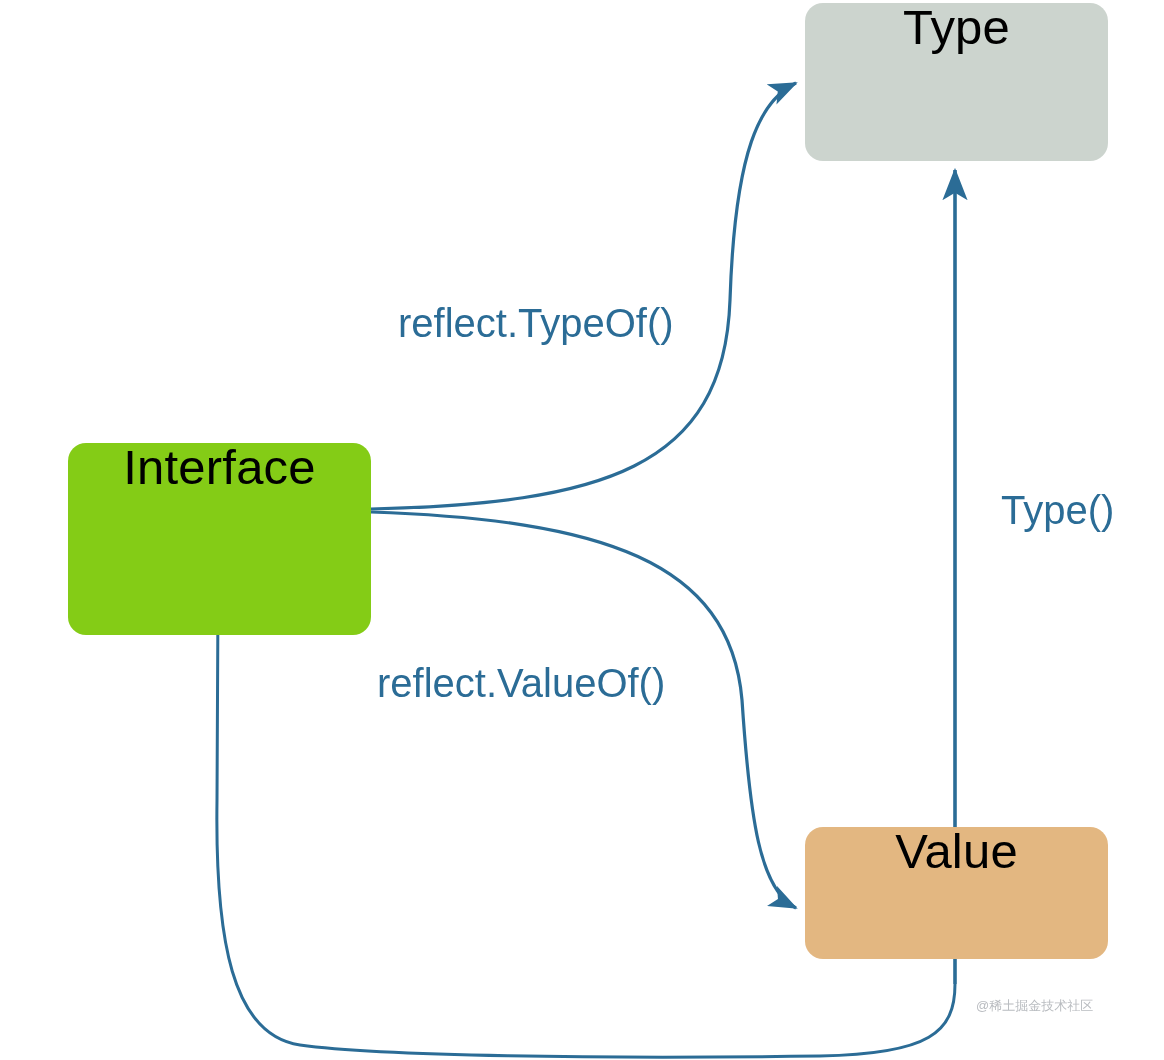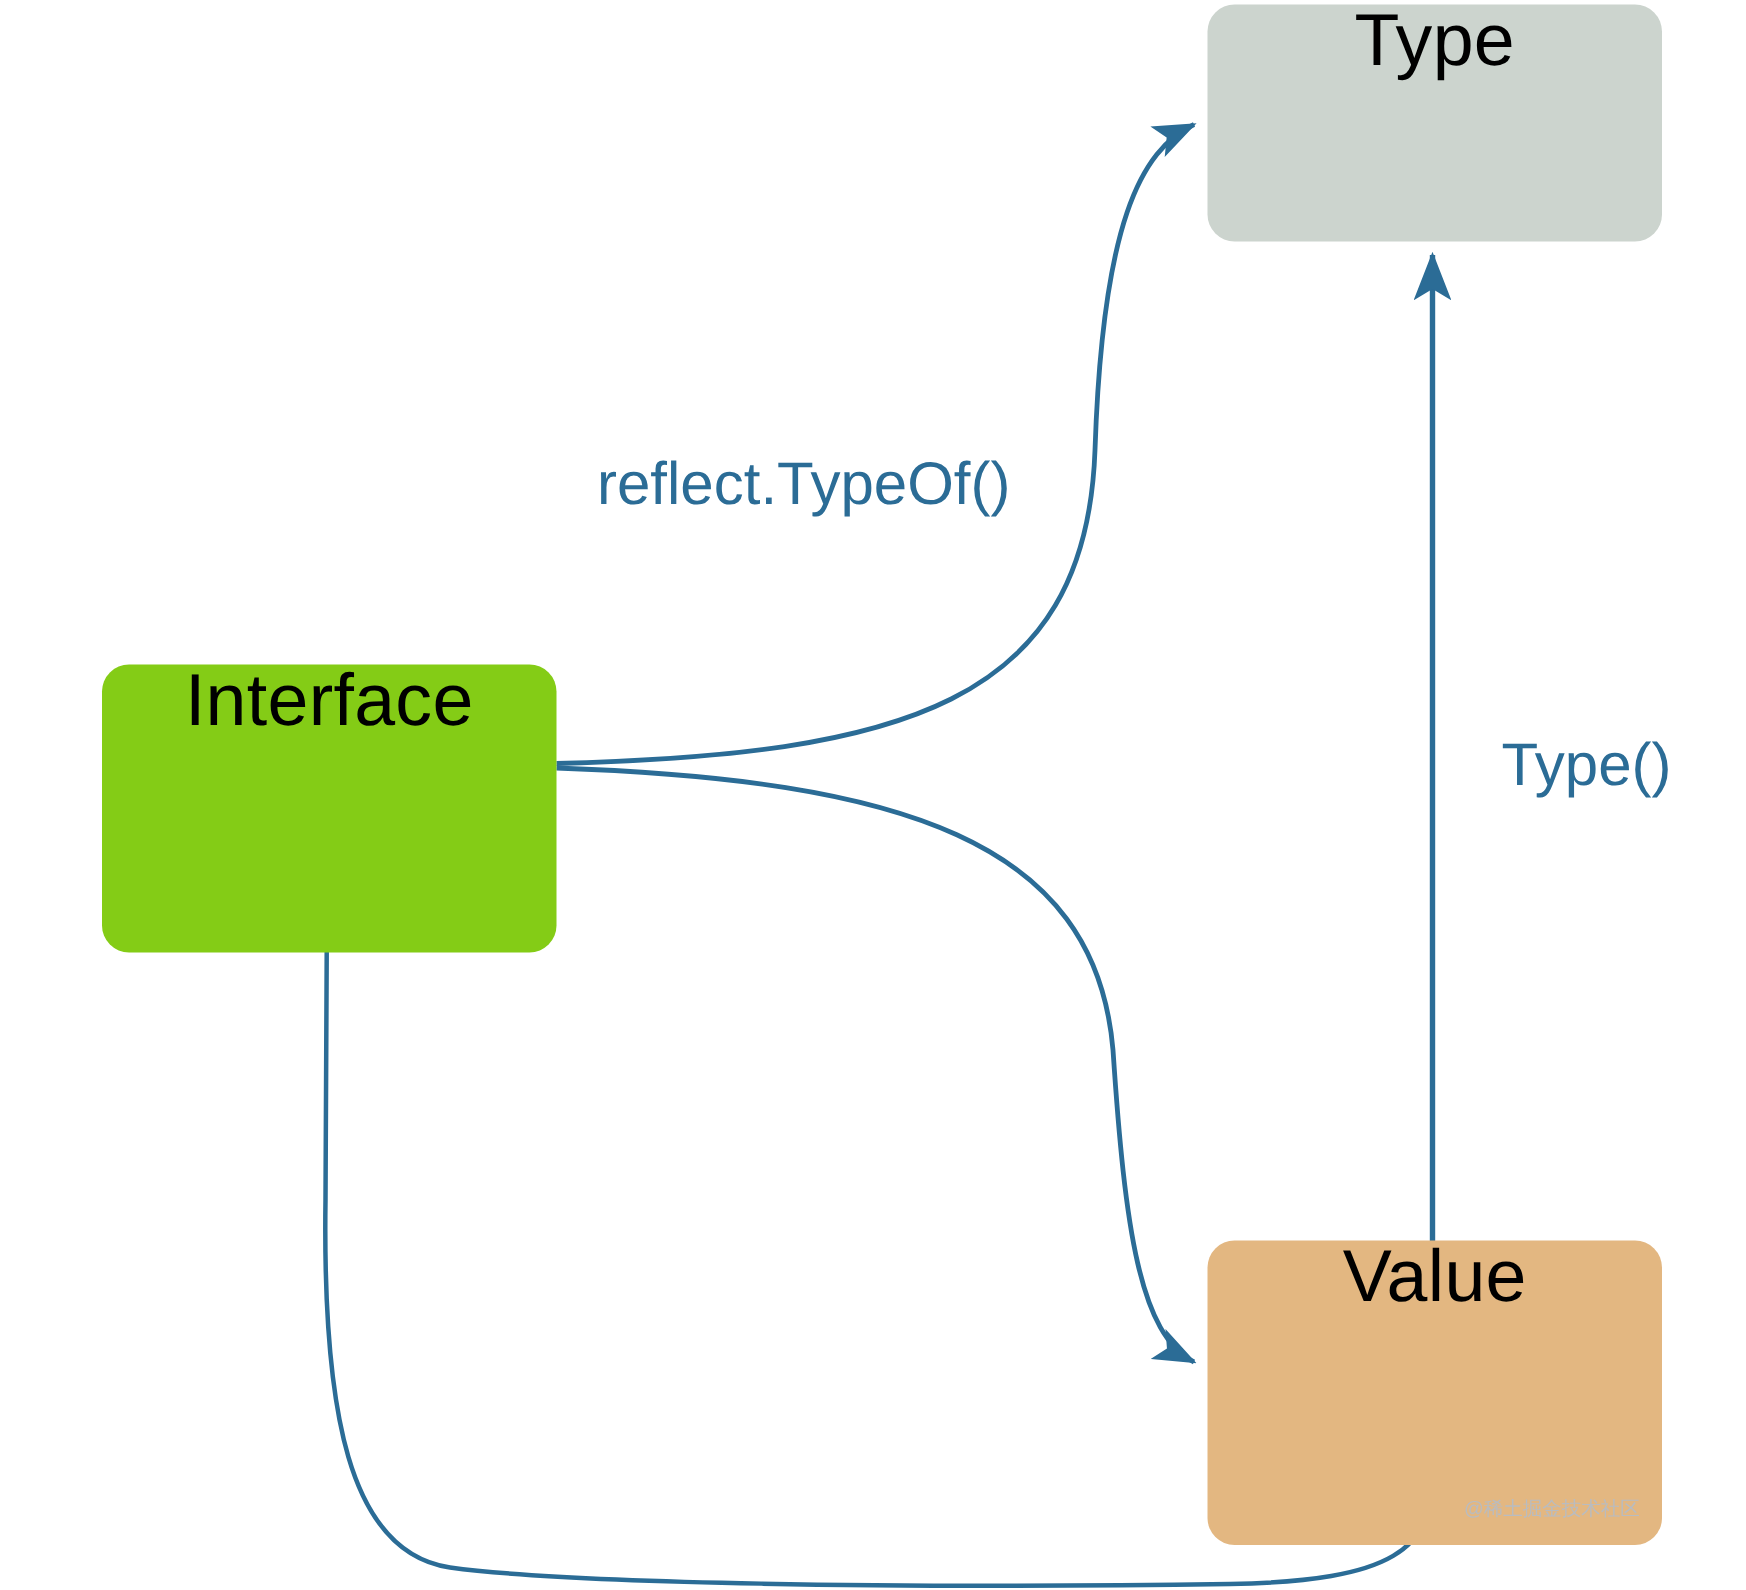--- a/index.html
+++ b/index.html
@@ -50,21 +50,21 @@
     top: 427px;
     width: 303px;
     height: 192px;
     background: #84cc16;
     margin-top: 16px;
   }
   #node-value {
     left: 805px;
     top: 827px;
     width: 303px;
-    height: 203px;
+    height: 132px;
     background: #e3b781;
   }
   .edge-label {
     position: absolute;
     color: #2b6c96;
     font-size: 40px;
     line-height: 1;
     white-space: nowrap;
     user-select: none;
   }
@@ -111,19 +111,20 @@
   <div class="node" id="node-interface">
     <span>Interface</span>
   </div>
 
   <div class="node" id="node-value">
     <span>Value</span>
   </div>
 
   <div class="edge-label" id="label-typeof">reflect.TypeOf()</div>
 
+  <div class="edge-label" id="label-valueof">reflect.ValueOf()</div>
 
   <div class="edge-label" id="label-type">Type()</div>
 
 
   <div id="watermark">@稀土掘金技术社区</div>
 
 </div>
 
 </body></html>

